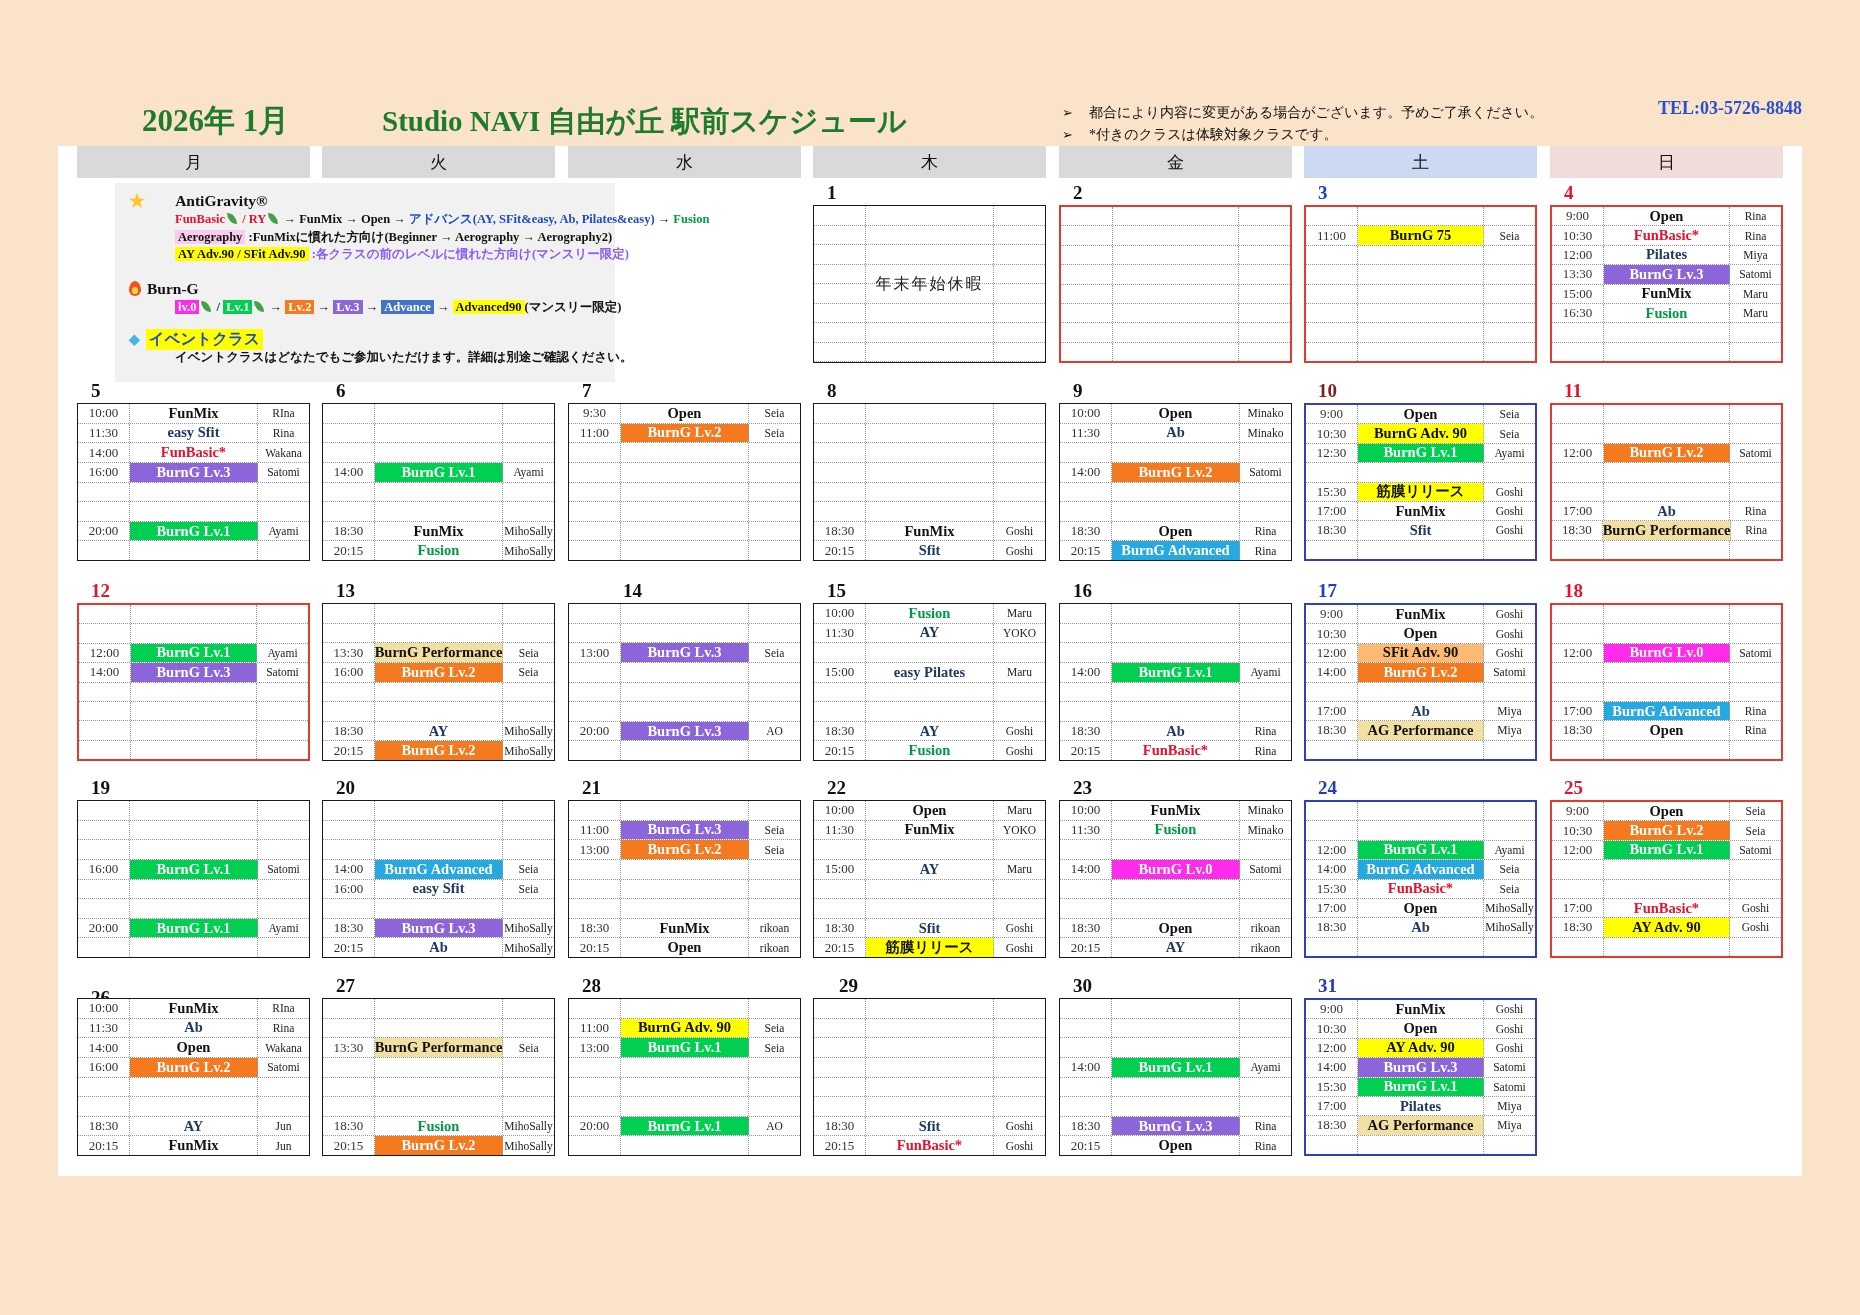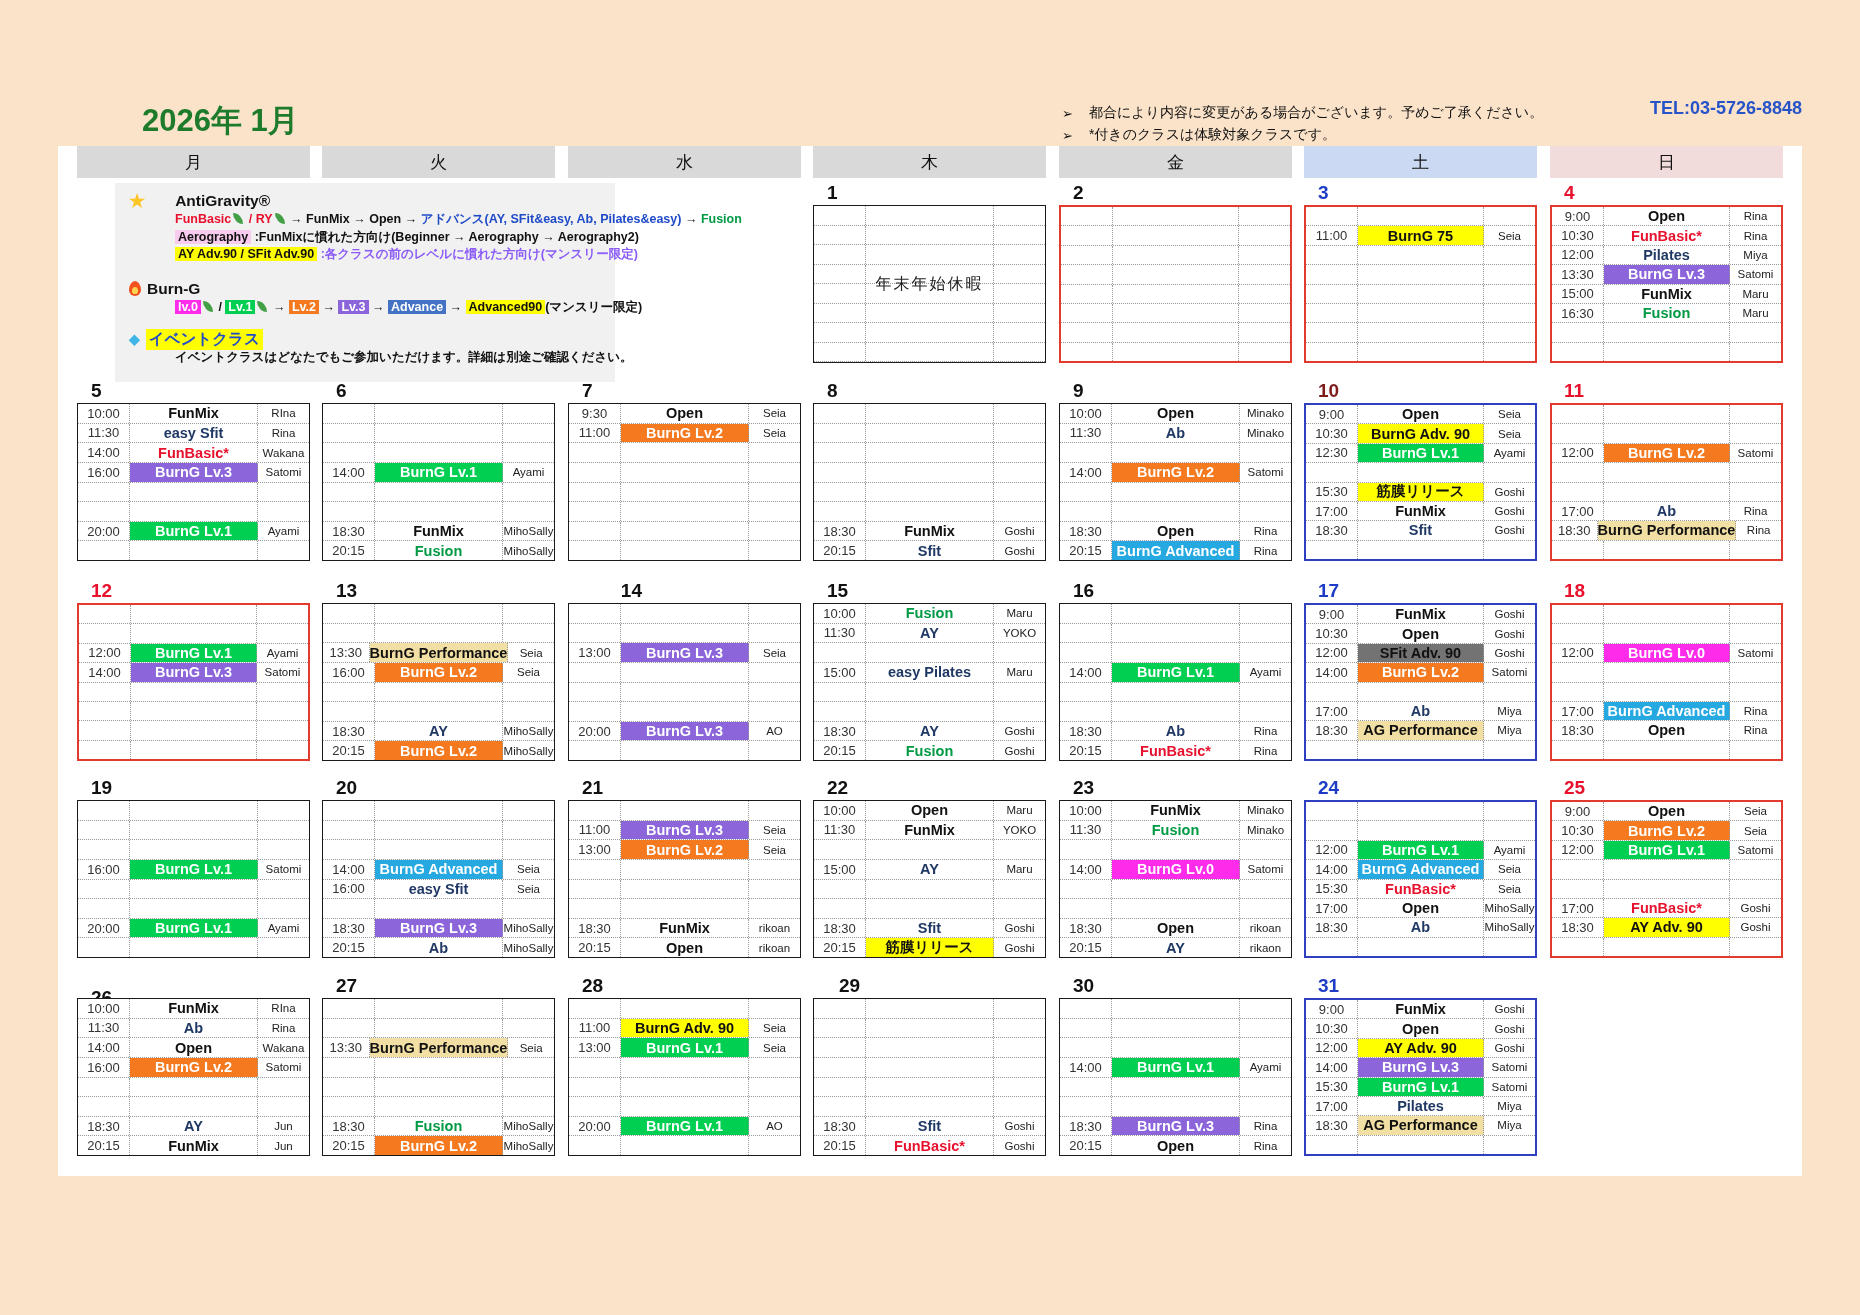--- a/index.html
+++ b/index.html
@@ -1,16 +1,16 @@
 <!DOCTYPE html>
 <html><head>
 <meta charset="utf-8">
 <style>
   html,body{margin:0;padding:0}
-  .page{position:relative;width:1860px;height:1315px;background:#FBE3CA;font-family:Liberation Sans, sans-serif;overflow:hidden}
+  .page{position:relative;width:1860px;height:1315px;background:#FBE3CA;font-family:Liberation Serif, serif;overflow:hidden}
   .panel{position:absolute;left:58px;top:146px;width:1744px;height:1030px;background:#FFFFFF}
   .title-month{position:absolute;left:142px;top:100px;font-size:31px;font-weight:bold;color:#1E7B2C}
   .title-studio{position:absolute;left:382px;top:102px;font-size:29px;font-weight:bold;color:#1E7B2C}
   .tel{position:absolute;right:58px;top:98px;width:300px;text-align:right;font-size:18px;font-weight:bold;color:#2753C8}
   .notes{position:absolute;left:1062px;top:102px;font-size:14px;color:#111}
   .note-line{display:flex;gap:16px;height:22px;align-items:center}
   .note-bullet{font-size:13px}
   .grid{position:absolute;left:77px;top:146px;width:1706px;height:1018px}
   .wdh{position:absolute;top:0;width:233px;height:32px;display:flex;align-items:center;justify-content:center;font-size:17px;color:#111;background:#D9D9D9}
   .wdh-sat{background:#CBD9F2}
@@ -37,20 +37,21 @@
   .ic-gem::before{content:"◆"}
   .ic-seedling{width:10px;height:11px;background:#43A047;border-radius:0 100% 0 100%;margin:0 2px}
 </style>
 </head>
 <body>
 
 <div class="page">
   <div class="panel"></div>
 
   <div class="title-month">2026年 1月</div>
+  <div class="title-studio">Studio NAVI 自由が丘 駅前スケジュール</div>
   <div class="tel">TEL:03-5726-8848</div>
 
   <div class="notes">
     <div class="note-line">
       <span class="note-bullet">➢</span>
       <span>都合により内容に変更がある場合がございます。予めご了承ください。</span>
     </div>
     <div class="note-line">
       <span class="note-bullet">➢</span>
       <span>*付きのクラスは体験対象クラスです。</span>
@@ -780,21 +781,21 @@
           <div class="cc" style="color: rgb(17, 17, 17);">FunMix</div>
           <div class="ci">Goshi</div>
         </div>
         <div class="crow">
           <div class="ct">10:30</div>
           <div class="cc" style="color: rgb(17, 17, 17);">Open</div>
           <div class="ci">Goshi</div>
         </div>
         <div class="crow">
           <div class="ct">12:00</div>
-          <div class="cc" style="background: #737373; color: rgb(17, 17, 17);">SFit Adv. 90</div>
+          <div class="cc" style="background: #fdba74; color: rgb(17, 17, 17);">SFit Adv. 90</div>
           <div class="ci">Goshi</div>
         </div>
         <div class="crow">
           <div class="ct">14:00</div>
           <div class="cc" style="background: rgb(244, 121, 31); color: rgb(255, 255, 255);">BurnG Lv.2</div>
           <div class="ci">Satomi</div>
         </div>
         <div class="crow">
           <div class="ct"></div>
           <div class="cc"></div>

